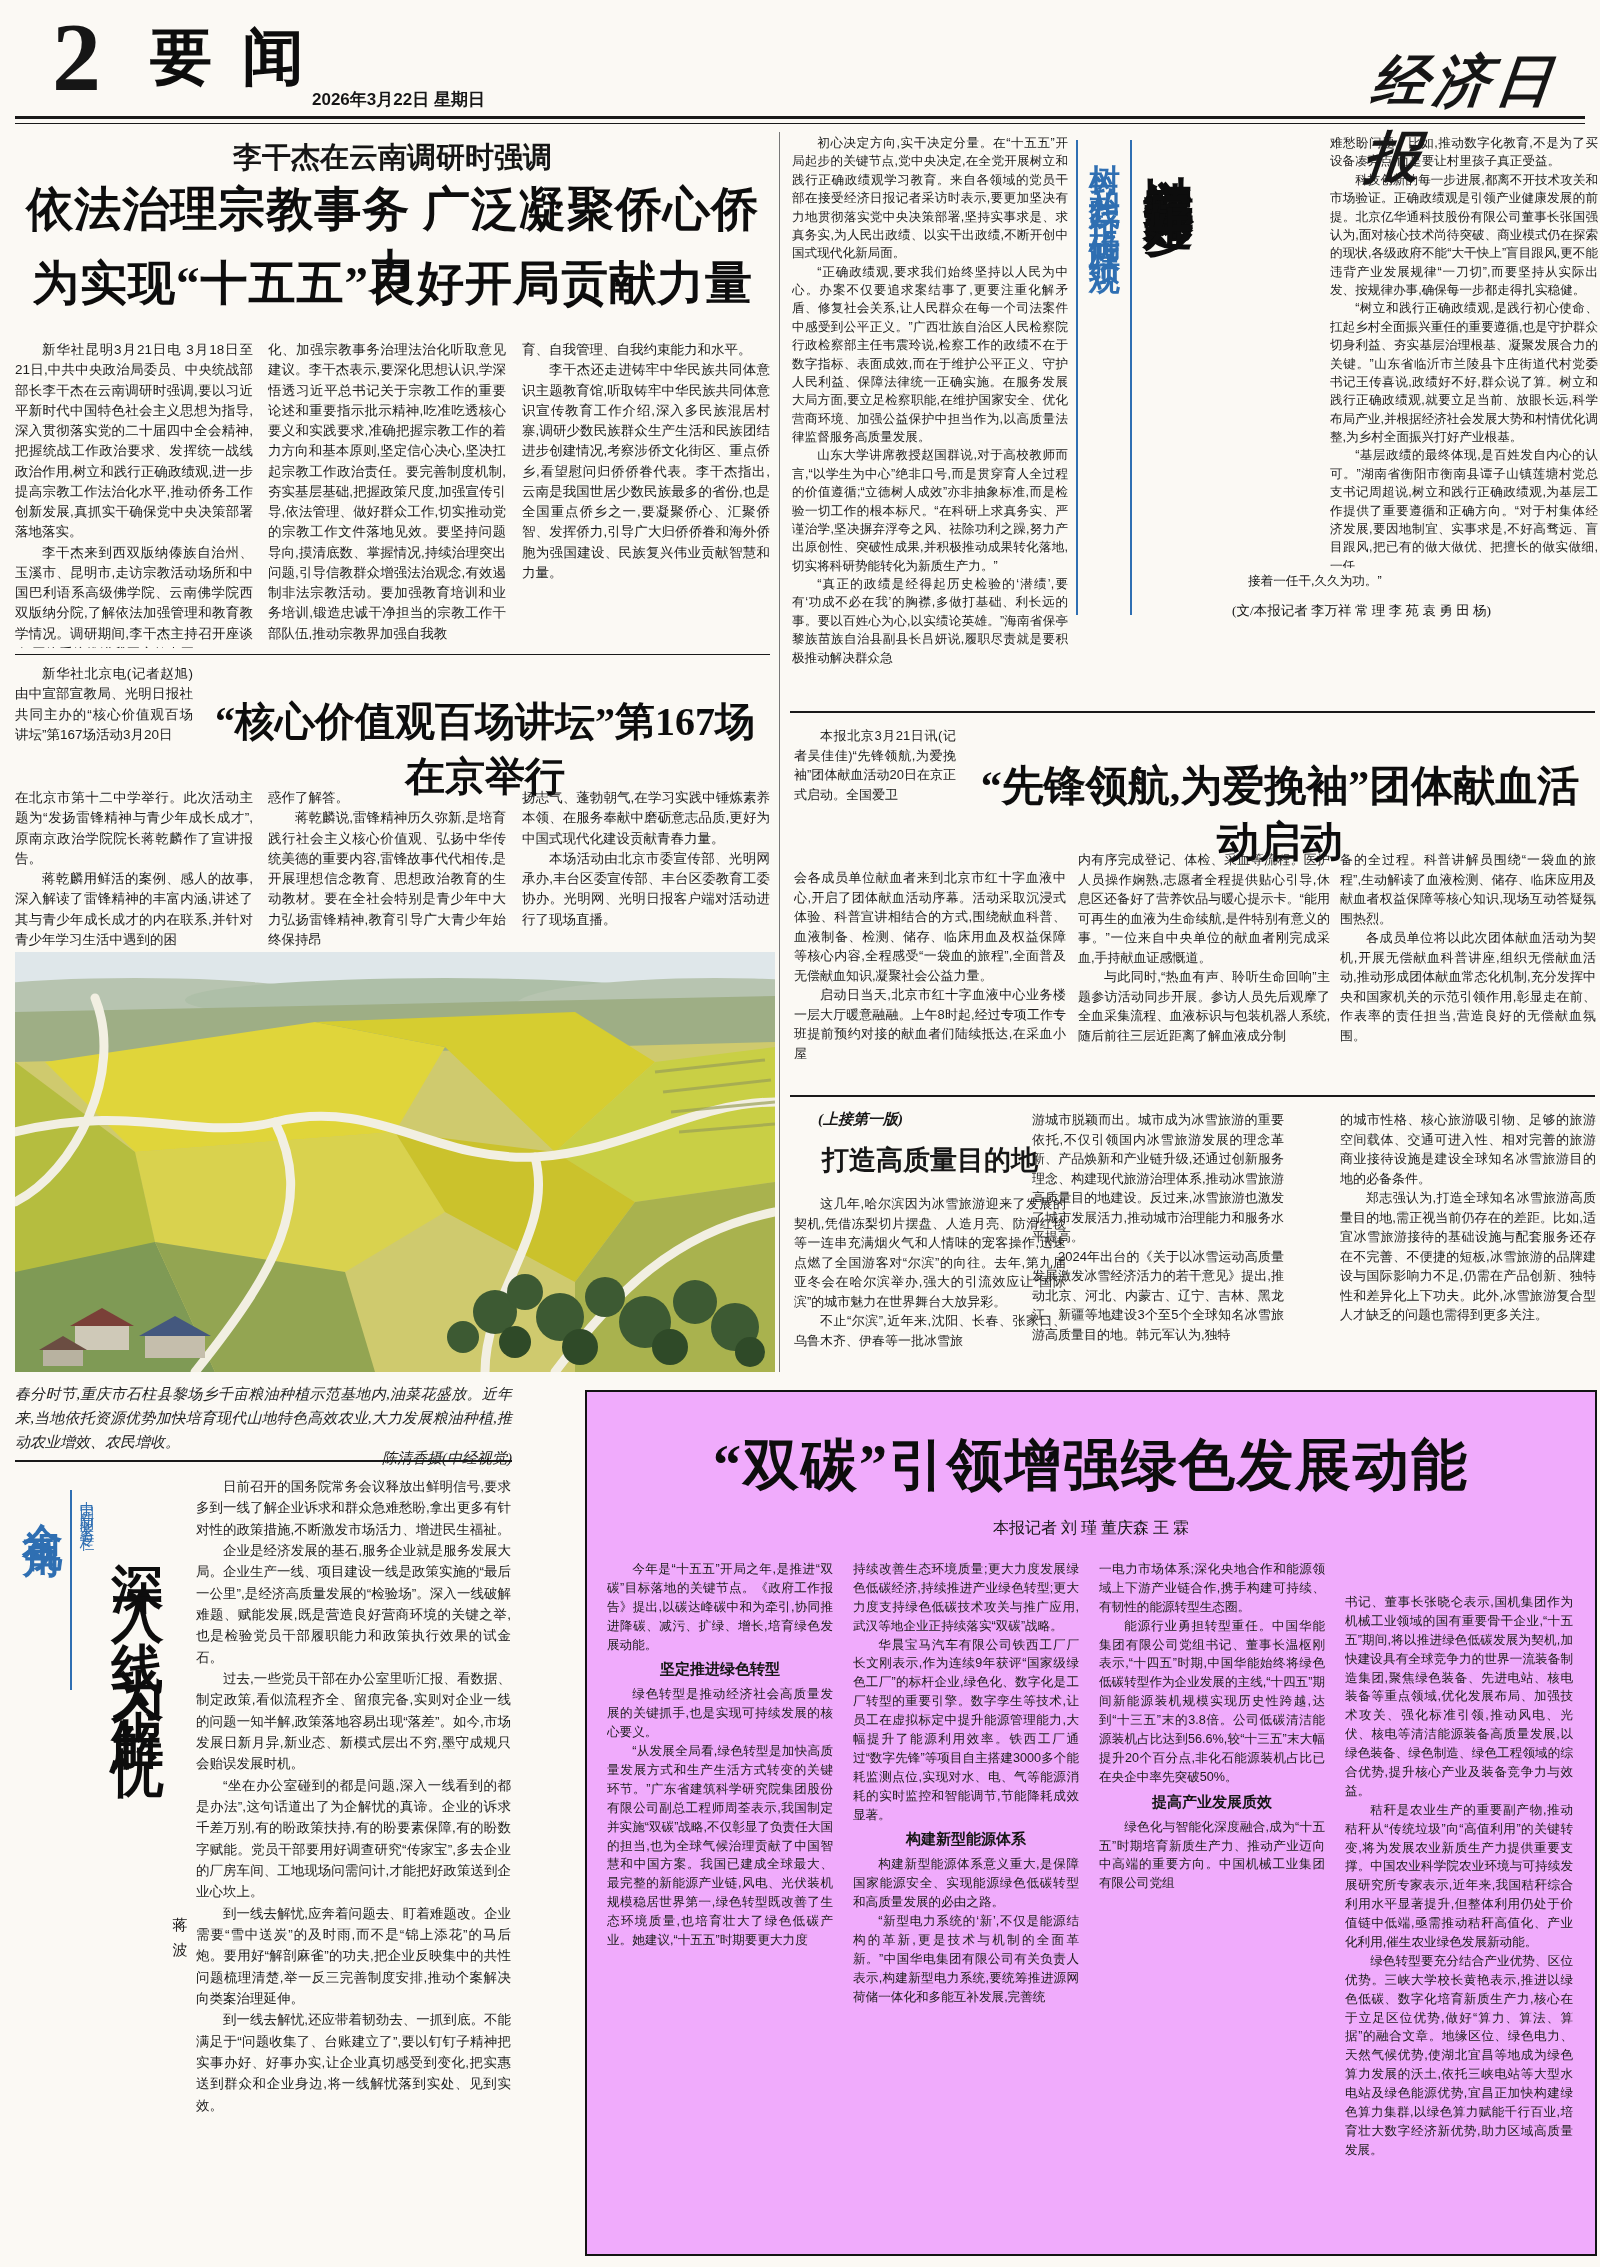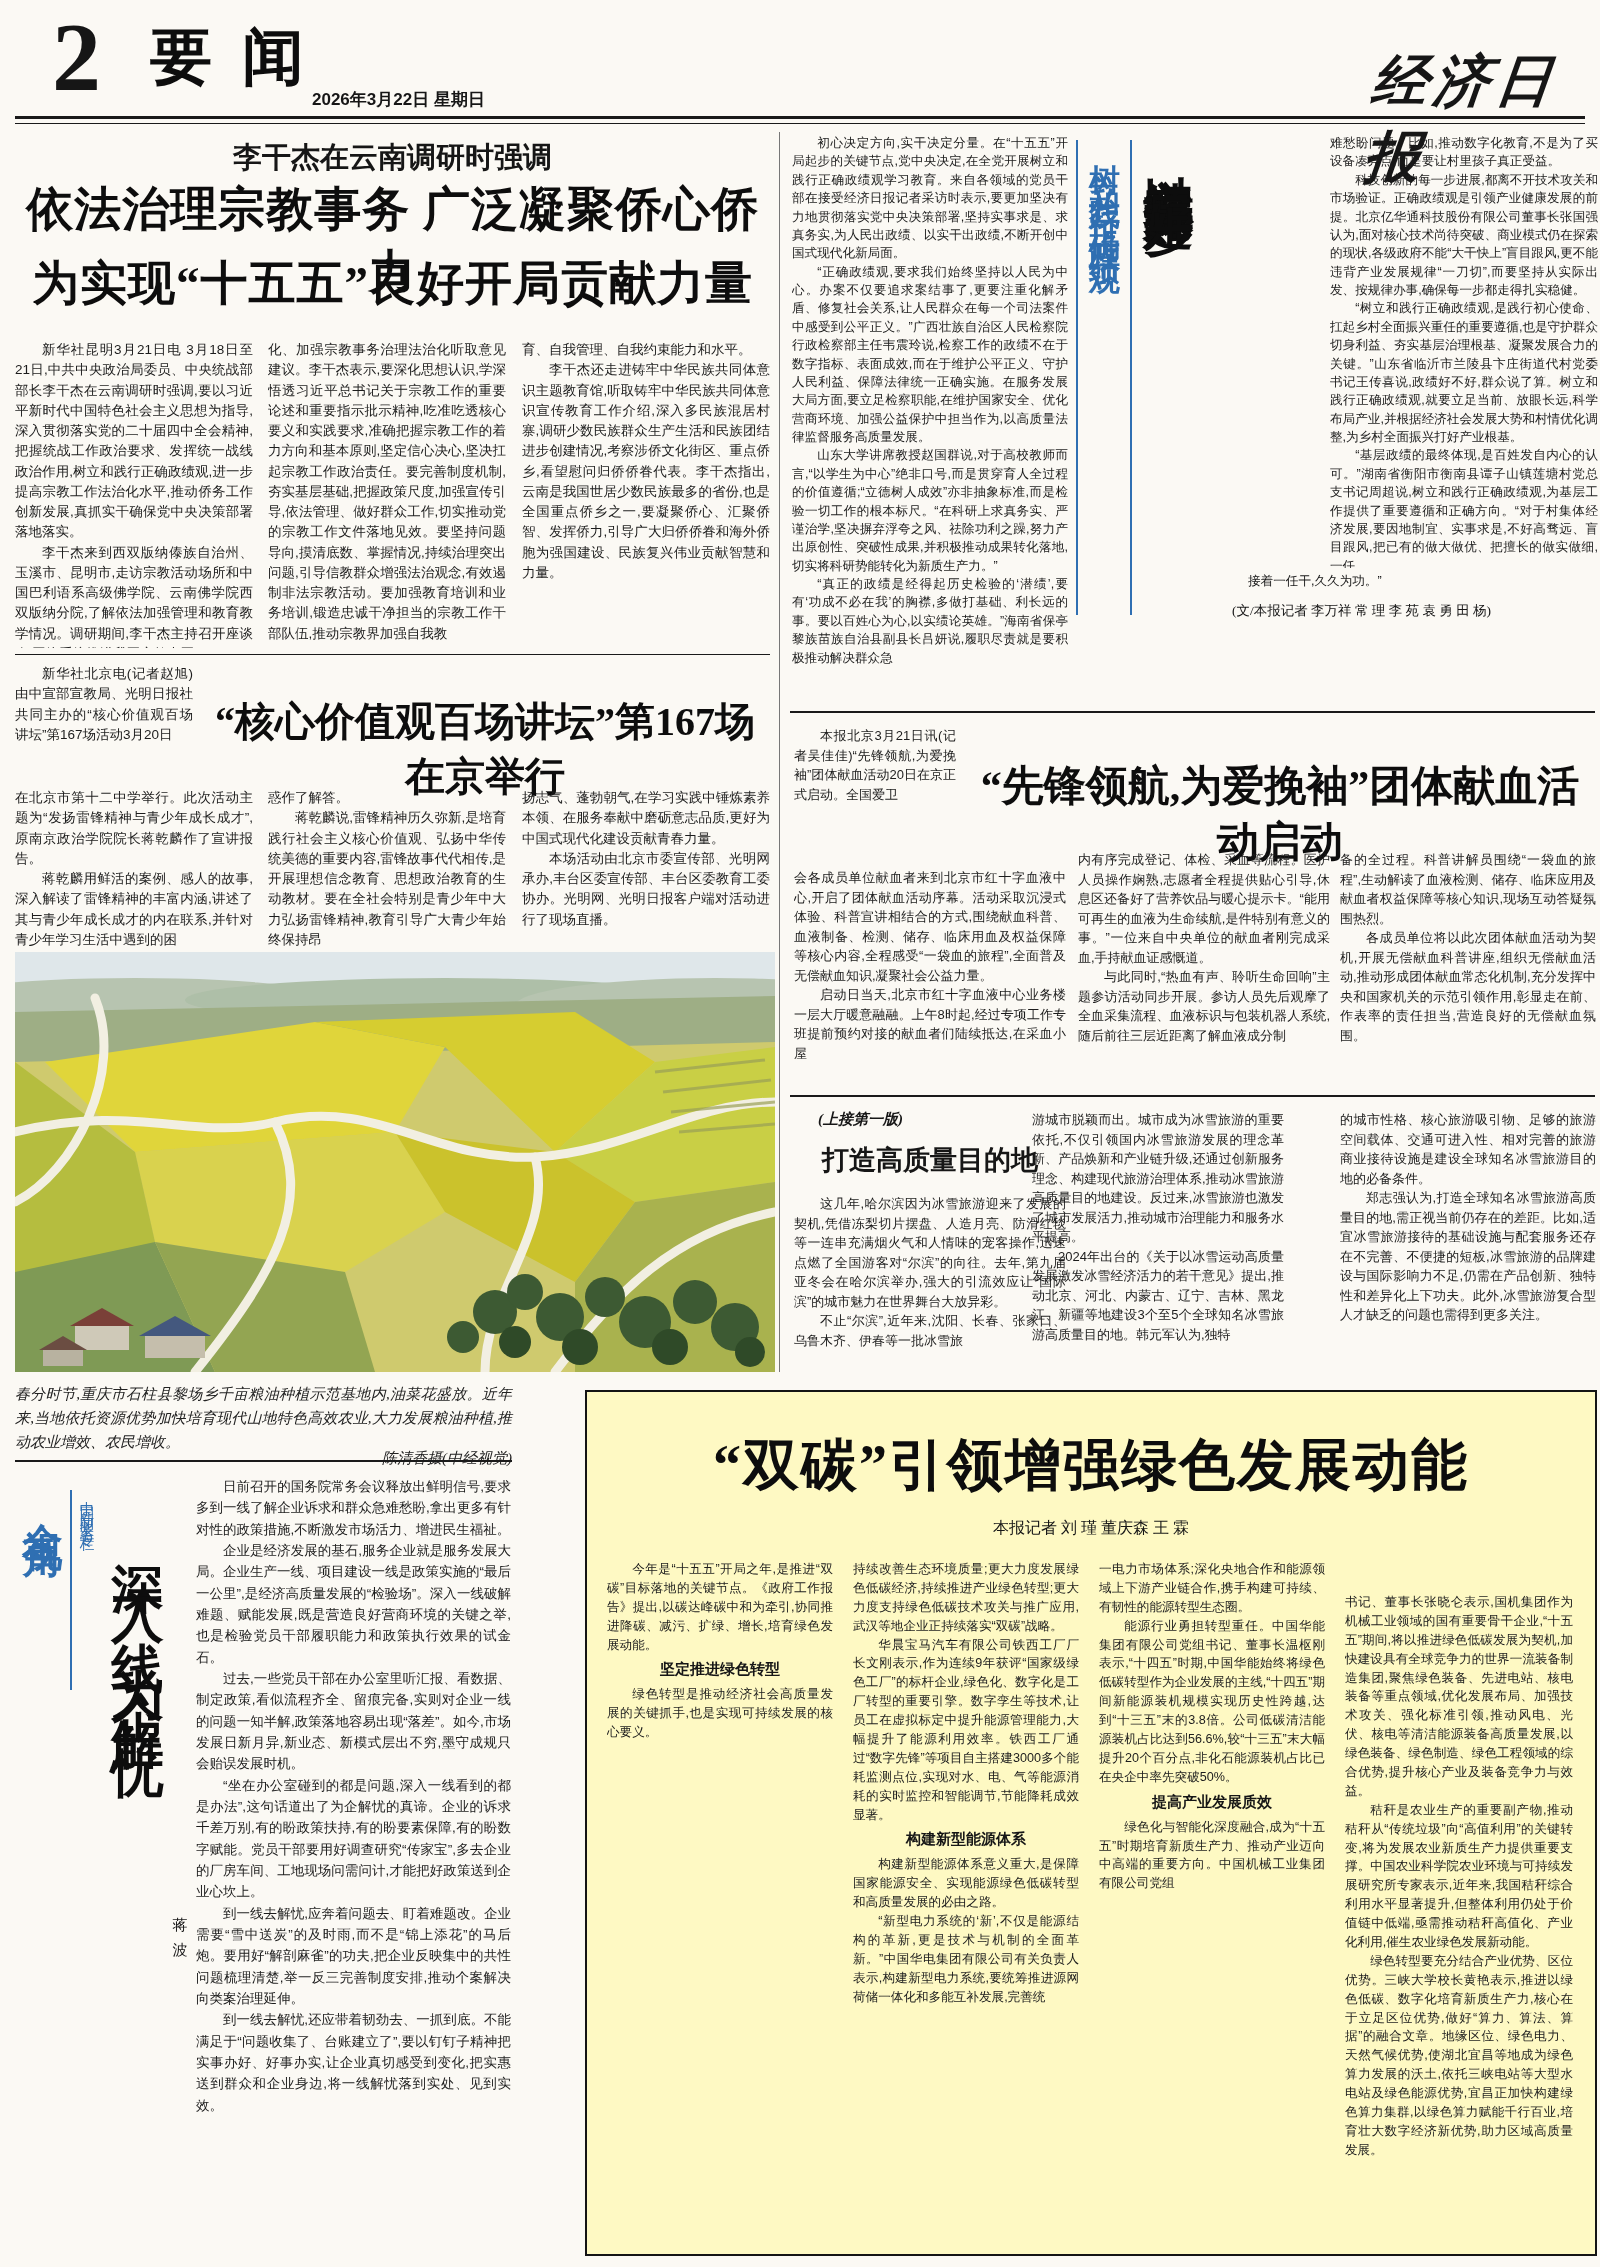--- a/index.html
+++ b/index.html
@@ -11,21 +11,21 @@
   .col p.para{margin:0;text-indent:2em;}
   .cont p.para:first-child{text-indent:0;}
   .serif{font-family:"Liberation Serif","DejaVu Serif",serif;}
   .headline{font-family:"Liberation Serif","DejaVu Serif",serif;font-weight:900;color:#0d0d0d;}
   .vert{writing-mode:vertical-rl;text-orientation:upright;}
   .center{text-align:center;}
   .blue{color:#2f6fb2;}
   .subhead{font-weight:800;text-align:center;text-indent:0!important;margin:6px 0!important;font-size:15px;}
   .caption{font-family:"Liberation Serif","DejaVu Serif",serif;font-style:italic;font-size:15px;line-height:1.6;text-align:justify;color:#222;}
   .caption .credit{float:right;font-style:italic;margin-top:16px;}
-  .boxed{position:absolute;border:2px solid #141414;background:#fef9c3;}
+  .boxed{position:absolute;border:2px solid #141414;background:#f0abfc;}
   .bylinec{text-align:center;font-family:"Liberation Serif","DejaVu Serif",serif;}
 </style>
 </head>
 <body>
 
 <div id="page">
 
   <div class="abs serif" style="left:52px;top:8px;font-size:98px;font-weight:900;line-height:1;">2</div>
   <div class="abs headline" style="left:150px;top:26px;font-size:62px;letter-spacing:30px;line-height:1;">要闻</div>
   <div class="abs" style="left:312px;top:88px;font-size:17px;font-weight:600;">2026年3月22日  星期日</div>
@@ -201,20 +201,21 @@
     <div class="abs headline center" style="left:0;top:36px;width:1008px;font-size:56px;letter-spacing:2px;">“双碳”引领增强绿色发展动能</div>
     <div class="abs bylinec" style="left:0;top:126px;width:1008px;font-size:16px;">本报记者  刘  瑾  董庆森  王  霖</div>
 
     <div class="abs" style="left:20px;top:168px;width:226px;height:672px;overflow:hidden;">
       <div class="col" style="position:static;width:226px;font-size:12.6px;">
           <p class="para">今年是“十五五”开局之年,是推进“双碳”目标落地的关键节点。《政府工作报告》提出,以碳达峰碳中和为牵引,协同推进降碳、减污、扩绿、增长,培育绿色发展动能。</p>
         </div>
       <p class="subhead">坚定推进绿色转型</p>
       <div class="col" style="position:static;width:226px;font-size:12.6px;">
           <p class="para">绿色转型是推动经济社会高质量发展的关键抓手,也是实现可持续发展的核心要义。</p>
+          <p class="para">“从发展全局看,绿色转型是加快高质量发展方式和生产生活方式转变的关键环节。”广东省建筑科学研究院集团股份有限公司副总工程师周荃表示,我国制定并实施“双碳”战略,不仅彰显了负责任大国的担当,也为全球气候治理贡献了中国智慧和中国方案。我国已建成全球最大、最完整的新能源产业链,风电、光伏装机规模稳居世界第一,绿色转型既改善了生态环境质量,也培育壮大了绿色低碳产业。她建议,“十五五”时期要更大力度</p>
         </div>
     </div>
 
     <div class="abs" style="left:266px;top:168px;width:226px;height:672px;overflow:hidden;">
       <div class="col cont" style="position:static;width:226px;font-size:12.6px;">
           <p class="para">持续改善生态环境质量;更大力度发展绿色低碳经济,持续推进产业绿色转型;更大力度支持绿色低碳技术攻关与推广应用,武汉等地企业正持续落实“双碳”战略。</p>
           <p class="para">华晨宝马汽车有限公司铁西工厂厂长文刚表示,作为连续9年获评“国家级绿色工厂”的标杆企业,绿色化、数字化是工厂转型的重要引擎。数字孪生等技术,让员工在虚拟标定中提升能源管理能力,大幅提升了能源利用效率。铁西工厂通过“数字先锋”等项目自主搭建3000多个能耗监测点位,实现对水、电、气等能源消耗的实时监控和智能调节,节能降耗成效显著。</p>
         </div>
       <p class="subhead">构建新型能源体系</p>
       <div class="col" style="position:static;width:226px;font-size:12.6px;">

